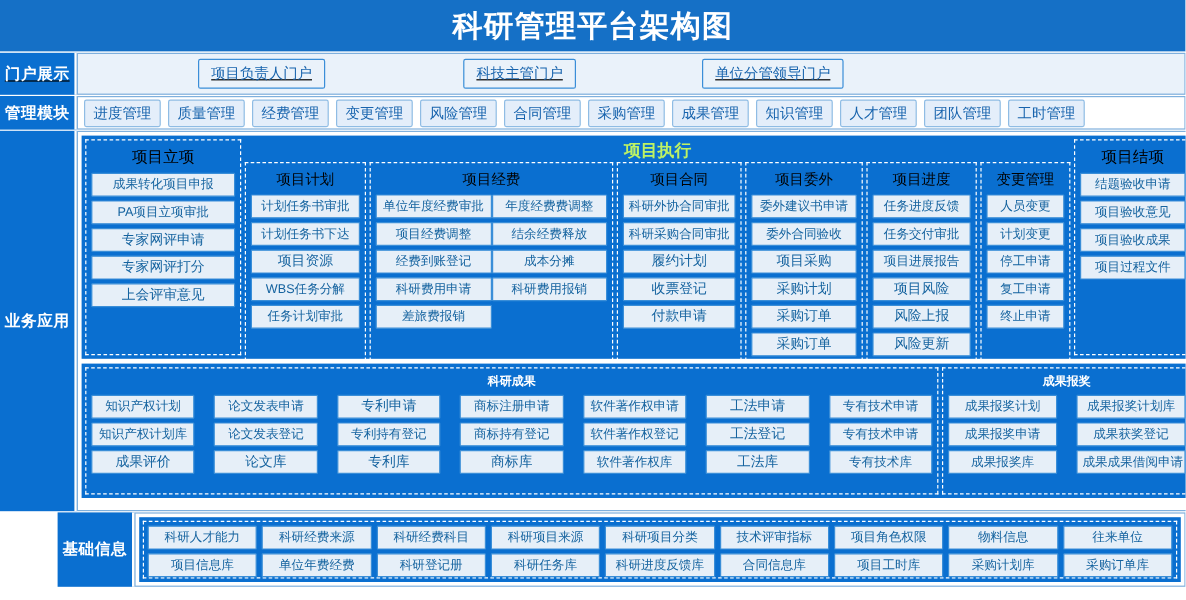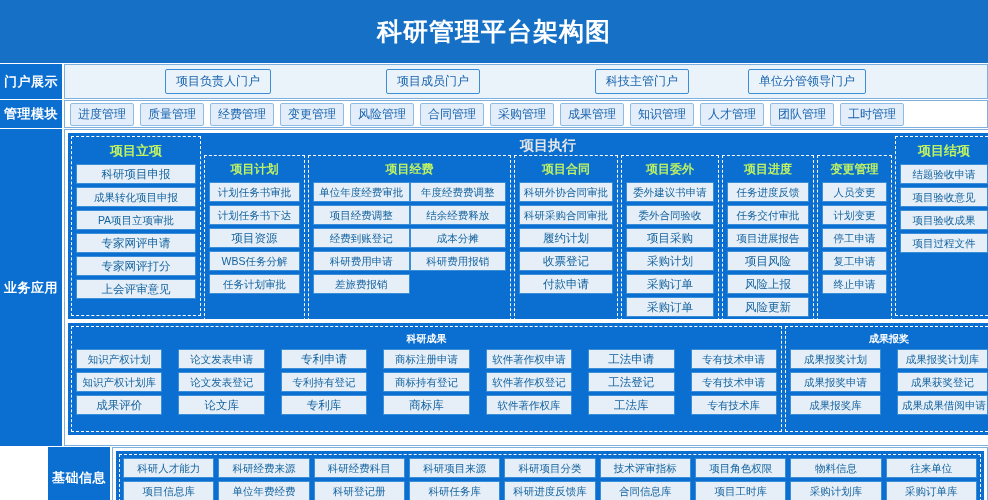--- a/index.html
+++ b/index.html
@@ -6,49 +6,49 @@
   body{
     width:988px;height:500px;overflow:hidden;
     background:#ffffff;
     font-family:"Liberation Sans","DejaVu Sans",sans-serif;
     -webkit-font-smoothing:antialiased;
   }
   .page{width:988px;height:500px;position:relative;background:#ffffff;box-sizing:border-box;}
 
   
   .title-bar{
-    height:63px;background:#1570c6;display:flex;align-items:center;justify-content:center;
+    height:43px;background:#1570c6;display:flex;align-items:center;justify-content:center;
   }
   .title-bar .title{
     color:#ffffff;font-size:25px;font-weight:bold;letter-spacing:1px;
   }
 
   
   .row{display:flex;align-items:stretch;border-top:1px solid #ffffff;}
   .row-label{
     width:62px;min-width:62px;background:#0a6fd0;color:#ffffff;
     font-size:13px;font-weight:bold;display:flex;align-items:center;justify-content:center;
     border-right:2px solid #ffffff;letter-spacing:0.5px;
   }
   .row-body{flex:1;position:relative;}
 
   
-  .portal-row{height:35px;}
+  .portal-row{height:35px;text-decoration:underline;}
   .portal-body{
     background:#eaf2fa;border:1px solid #7fb0dd;box-sizing:border-box;
     display:flex;align-items:center;height:35px;
   }
   .portal-item{
     border:1px solid #3a8ed8;background:#eaf2fa;color:#1763ad;
     font-size:12px;padding:3px 10px;border-radius:2px;white-space:nowrap;
   }
   .p0{margin-left:100px;}
   .p1{margin-left:115px;}
   .p2{margin-left:115px;}
-  .p3{margin-left:59px;}
+  .p3{margin-left:105px;}
 
   
   .module-row{height:28px;}
   .module-body{
     background:#ffffff;border:1px solid #7fb0dd;box-sizing:border-box;height:28px;
     display:flex;align-items:center;gap:6px;padding:0 5px;
   }
   .module-item{
     background:#e4eefa;border:1px solid #8fbce4;color:#1763ad;font-size:12px;
     padding:2px 7px;border-radius:2px;white-space:nowrap;
@@ -64,35 +64,35 @@
   .band{background:#0a6fd0;box-sizing:border-box;position:relative;}
   .band-exec{height:186px;display:flex;padding:3px;gap:3px;}
   .band-res{height:112px;display:flex;padding:3px;gap:3px;}
 
   
   .grp{
     border:1px dashed #ffffff;box-sizing:border-box;
     display:flex;flex-direction:column;align-items:center;padding:3px 4px;
   }
   .grp-title{
-    color:#bef264;font-size:13px;font-weight:bold;margin:2px 0 4px 0;white-space:nowrap;
+    color:#000000;font-size:13px;font-weight:normal;margin:2px 0 4px 0;white-space:nowrap;
   }
   .grp-title.sm{font-size:12px;}
   .items{display:flex;flex-direction:column;gap:3px;width:100%;align-items:center;}
   .item{
     background:#e6eff8;border:1px solid #3a8ed8;color:#15639f;
     font-size:11.5px;text-align:center;white-space:nowrap;box-sizing:border-box;
     padding:2px 4px;border-radius:1px;width:100%;line-height:14px;
   }
   .item.tiny{font-size:10.5px;}
 
   
   .exec-wrap{display:flex;flex-direction:column;flex:1;min-width:0;}
   .exec-head{
-    color:#e5e5e5;font-size:14px;font-weight:bold;text-align:center;height:19px;line-height:19px;
+    color:#bef264;font-size:14px;font-weight:bold;text-align:center;height:19px;line-height:19px;
   }
   .exec-cols{display:flex;gap:3px;flex:1;min-width:0;}
 
   .col-2{display:flex;gap:0;width:100%;}
   .col-2 > div{flex:1;display:flex;flex-direction:column;gap:3px;}
 
   
   .res-grp{border:1px dashed #ffffff;box-sizing:border-box;padding:2px 4px 3px;display:flex;flex-direction:column;}
   .res-title{color:#ffffff;font-size:10px;font-weight:bold;text-align:center;height:20px;line-height:20px;}
   .res-cols{display:flex;gap:16px;flex:1;}
@@ -119,21 +119,20 @@
 
   <div class="title-bar">
     <div class="title">科研管理平台架构图</div>
   </div>
 
   <div class="row portal-row">
     <div class="row-label">门户展示</div>
     <div class="row-body">
       <div class="portal-body">
         <div class="portal-item p0">项目负责人门户</div>
-        <div class="portal-item p1">项目成员门户</div>
         <div class="portal-item p2">科技主管门户</div>
         <div class="portal-item p3">单位分管领导门户</div>
       </div>
     </div>
   </div>
 
   <div class="row module-row">
     <div class="row-label">管理模块</div>
     <div class="row-body">
       <div class="module-body">
@@ -156,21 +155,20 @@
   <div class="row biz-row">
     <div class="row-label">业务应用</div>
     <div class="row-body">
       <div class="biz-body">
 
         <div class="band band-exec">
 
           <div class="grp" style="width:130px;">
             <div class="grp-title">项目立项</div>
             <div class="items">
-              <div class="item">科研项目申报</div>
               <div class="item tiny">成果转化项目申报</div>
               <div class="item tiny">PA项目立项审批</div>
               <div class="item">专家网评申请</div>
               <div class="item">专家网评打分</div>
               <div class="item">上会评审意见</div>
             </div>
           </div>
 
           <div class="exec-wrap">
             <div class="exec-head">项目执行</div>

